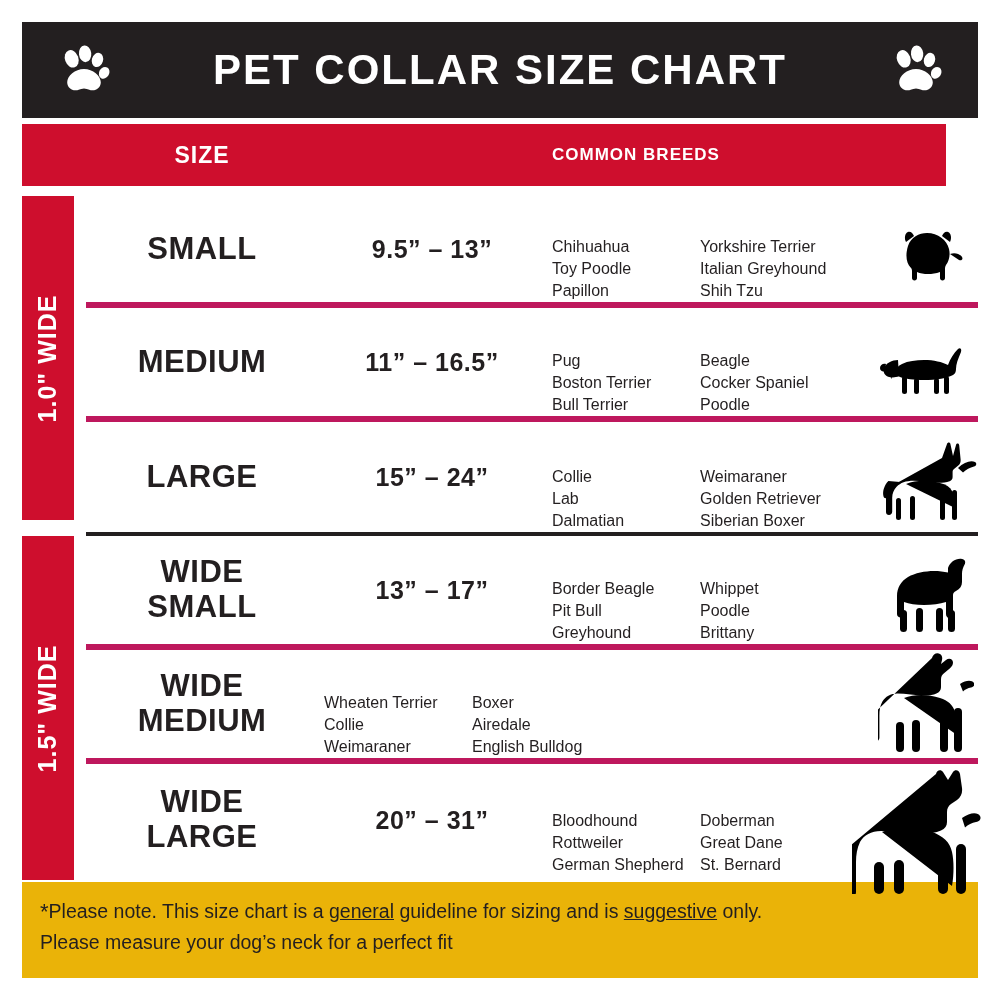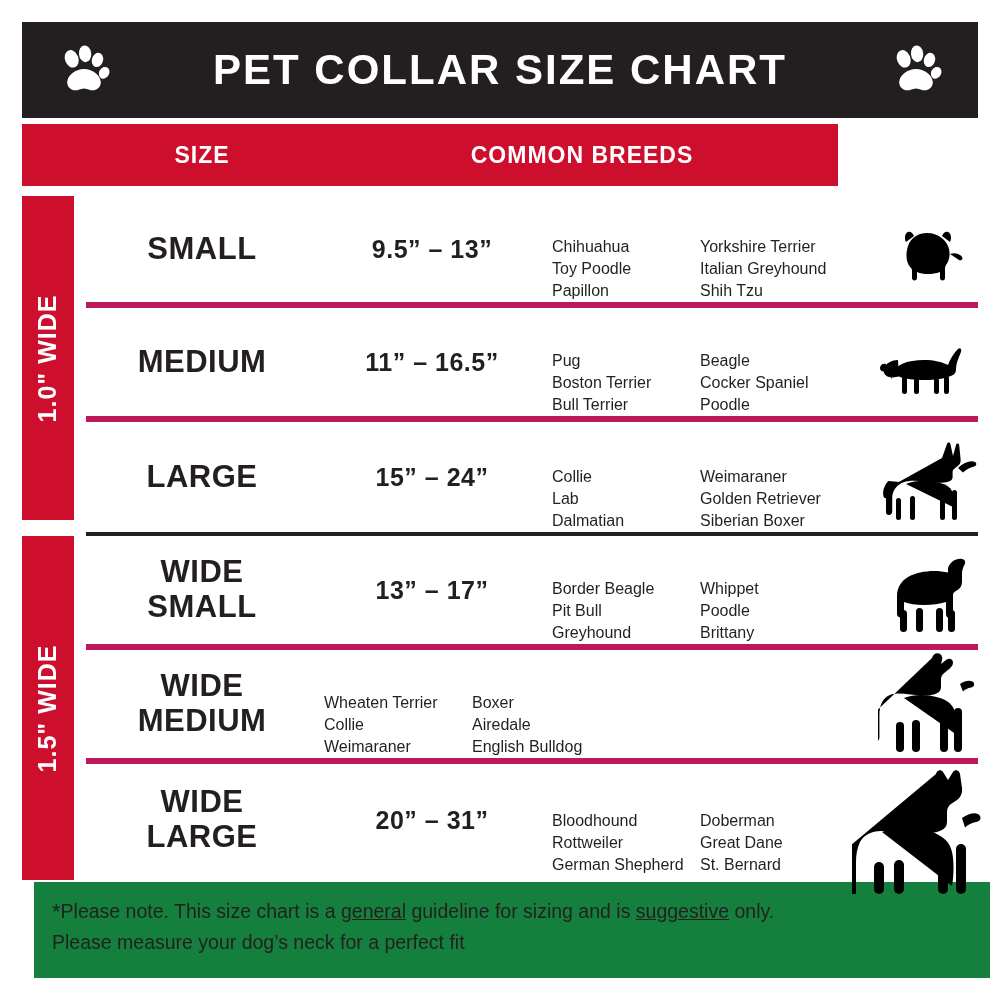--- a/index.html
+++ b/index.html
@@ -48,21 +48,21 @@
     height: 56px;
   }
   .paw.left { left: 34px; }
   .paw.right { right: 34px; }
 
   
   .colhead {
     position: absolute;
     left: 22px;
     top: 124px;
-    width: 816px;
+    width: 924px;
     height: 62px;
     display: flex;
   }
   .colhead .ch {
     background: #ce0e2d;
     color: #ffffff;
     display: flex;
     flex-direction: column;
     align-items: center;
     justify-content: center;
@@ -74,21 +74,21 @@
   }
   .ch-gap { background: #ffffff; }
   .ch-size { font-size: 23px; letter-spacing: 1px; }
   .ch-neck-small {
     font-size: 12px;
     font-weight: bold;
     letter-spacing: 0.5px;
     margin-bottom: -3px;
   }
   .ch-len { font-size: 23px; letter-spacing: 0.5px; }
-  .ch-breeds { font-size: 23px; letter-spacing: 1px; }
+  .ch-breeds { font-size: 17px; letter-spacing: 1px; }
 
   
   .sidelabel {
     position: absolute;
     left: 22px;
     width: 52px;
     background: #ce0e2d;
     color: #ffffff;
     display: flex;
     align-items: center;
@@ -165,25 +165,25 @@
   .dog {
     position: absolute;
     right: 2px;
     bottom: 2px;
   }
   .dog svg { display: block; }
 
   
   .footer {
     position: absolute;
-    left: 34px;
+    left: 22px;
     top: 882px;
     width: 956px;
     height: 96px;
-    background: #15803d;
+    background: #eab308;
     box-sizing: border-box;
     padding: 14px 20px 0 18px;
   }
   .footer p {
     margin: 0;
     color: #231f20;
     font-size: 19.5px;
     line-height: 1.45;
   }
   .footer .u { text-decoration: underline; }

